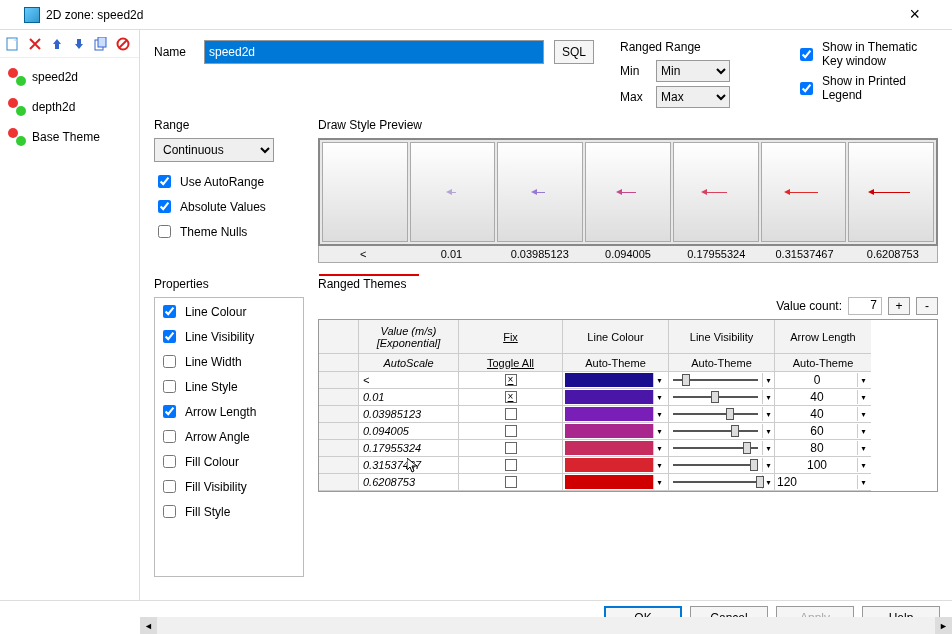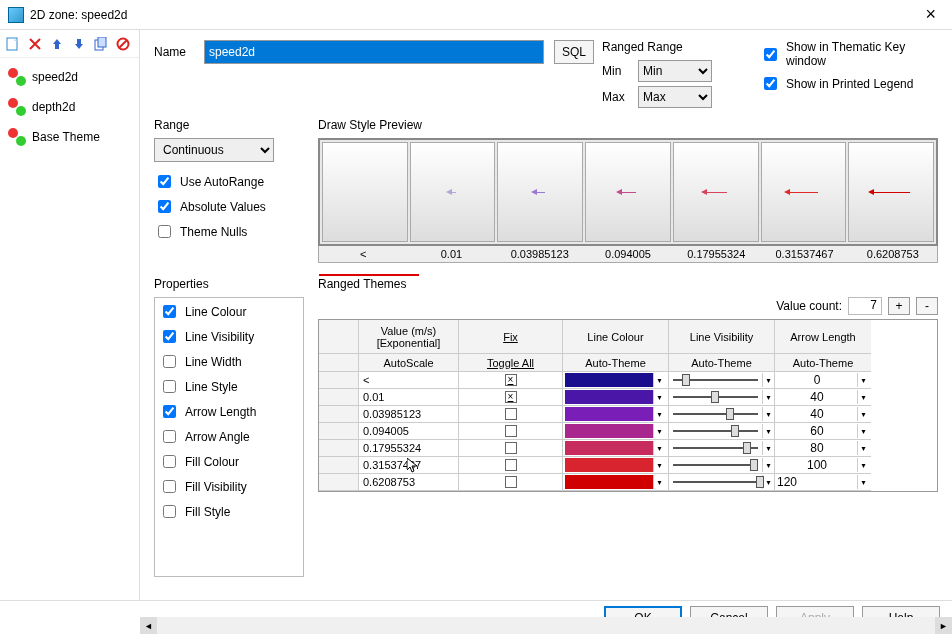--- a/index.html
+++ b/index.html
@@ -1,31 +1,31 @@
 <!DOCTYPE html>
 <html><head>
 <meta charset="utf-8">
 <style>
 * { box-sizing: border-box; font-family: "Segoe UI", Tahoma, sans-serif; font-size: 12px; }
 body { margin: 0; padding: 0; background: #fff; }
-.titlebar { height: 30px; display: flex; align-items: center; padding: 0 8px; border-bottom: 1px solid #ddd; }
+.titlebar { height: 30px; display: flex; align-items: center; padding: 0 24px; border-bottom: 1px solid #ddd; }
 .titlebar-icon { width: 16px; height: 16px; background: linear-gradient(135deg,#6cf,#39c); border: 1px solid #069; margin-right: 6px; }
 .titlebar-title { flex: 1; }
 .close-x { font-size: 18px; padding: 0 8px; cursor: pointer; }
 .main { display: flex; height: 570px; }
 .sidebar { width: 140px; border-right: 1px solid #ddd; display: flex; flex-direction: column; }
 .sidebar-toolbar { height: 28px; display: flex; align-items: center; gap: 8px; padding: 0 6px; border-bottom: 1px solid #eee; }
 .tool-icon { width: 14px; height: 14px; }
 .sidebar-items { padding: 4px 0; }
 .sidebar-item { display: flex; align-items: center; padding: 6px 8px; gap: 6px; cursor: pointer; }
 .theme-icon { width: 18px; height: 18px; position: relative; }
 .theme-icon::before { content:""; position:absolute; width:10px; height:10px; border-radius:50%; background:#e33; top:0; left:0; }
 .theme-icon::after { content:""; position:absolute; width:10px; height:10px; border-radius:50%; background:#3c3; bottom:0; right:0; }
 .content { flex: 1; padding: 10px 14px; overflow: hidden; position: relative; }
-.top-row { display: flex; gap: 8px; }
+.top-row { display: flex; gap: 26px; }
 .left-fields { flex: 0 0 440px; }
 .form-row { display: flex; align-items: center; margin-bottom: 10px; }
 .form-label { width: 50px; }
 .text-input { flex: 1; height: 24px; border: 1px solid #999; padding: 2px 4px; }
 .text-input.selected { background: #0078d7; color: #fff; }
 .sql-btn { margin-left: 10px; width: 40px; height: 24px; border: 1px solid #999; background: #f5f5f5; cursor: pointer; }
 .select { flex: 1; height: 24px; border: 1px solid #999; padding: 2px 4px; background: #fff; }
 .vr-panel { flex: 0 0 150px; }
 .vr-title { margin-bottom: 6px; }
 .vr-row { display: flex; align-items: center; margin-bottom: 4px; gap: 6px; }
@@ -52,21 +52,21 @@
 .props-list { border: 1px solid #bbb; padding: 4px; height: 280px; }
 .themes-box { flex: 1; }
 .value-count { display: flex; align-items: center; justify-content: flex-end; gap: 6px; margin-bottom: 4px; }
 .vc-num { width: 34px; height: 18px; border: 1px solid #bbb; text-align: right; padding: 0 4px; }
 .pm-btn { width: 22px; height: 18px; border: 1px solid #999; background: #f5f5f5; cursor: pointer; text-align: center; line-height: 16px; }
 .grid { border: 1px solid #999; }
 .grid-head, .grid-sub, .grid-row { display: flex; }
 .gc { border-right: 1px solid #ccc; border-bottom: 1px solid #ccc; display: flex; align-items: center; justify-content: center; }
 .gc:last-child { border-right: none; }
 .gc-stub { width: 40px; }
-.gc-val { width: 100px; }
+.gc-val { width: 100px; font-style: italic; }
 .gc-fix { width: 104px; text-decoration: underline; }
 .gc-col { width: 106px; }
 .gc-vis { width: 106px; }
 .gc-arr { width: 96px; }
 .grid-head .gc { background: #f3f3f3; height: 34px; text-align: center; font-size: 11px; }
 .grid-sub .gc { background: #f3f3f3; height: 18px; font-size: 11px; }
 .grid-row .gc { height: 17px; font-size: 11px; background: #fff; }
 .grid-row .gc-val { justify-content: flex-start; padding-left: 4px; }
 .fix-chk { width: 12px; height: 12px; border: 1px solid #666; display: inline-block; text-align: center; line-height: 10px; font-size: 10px; }
 .color-swatch { width: 88px; height: 14px; }

